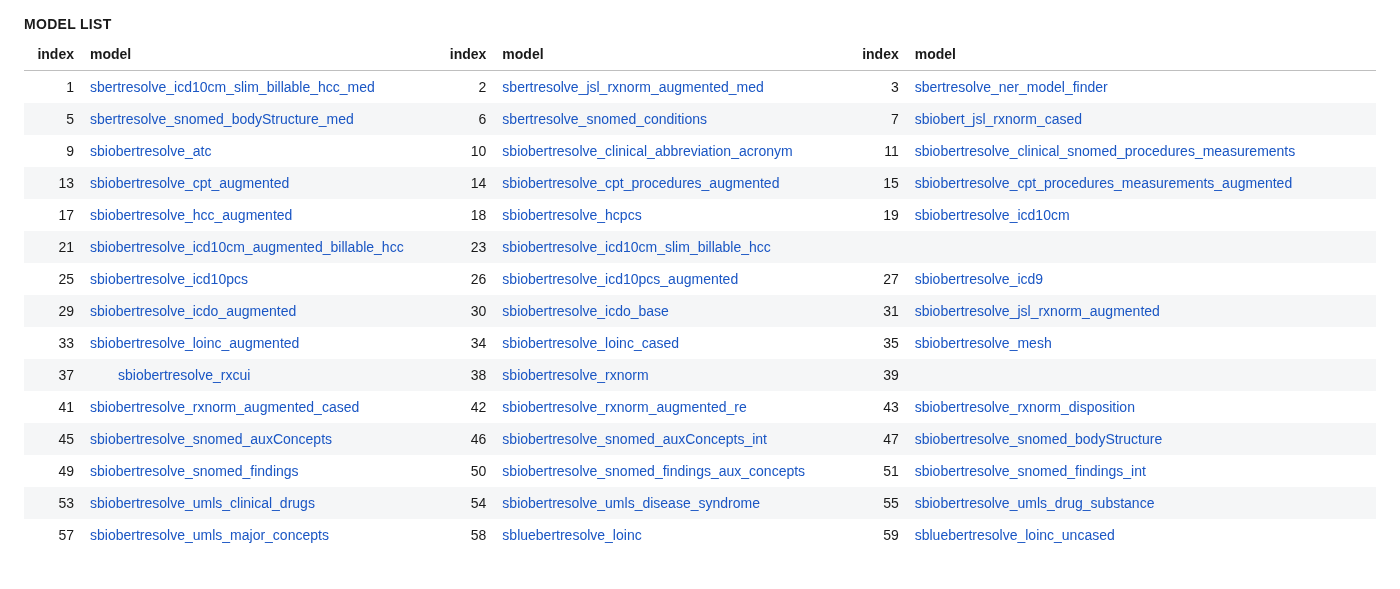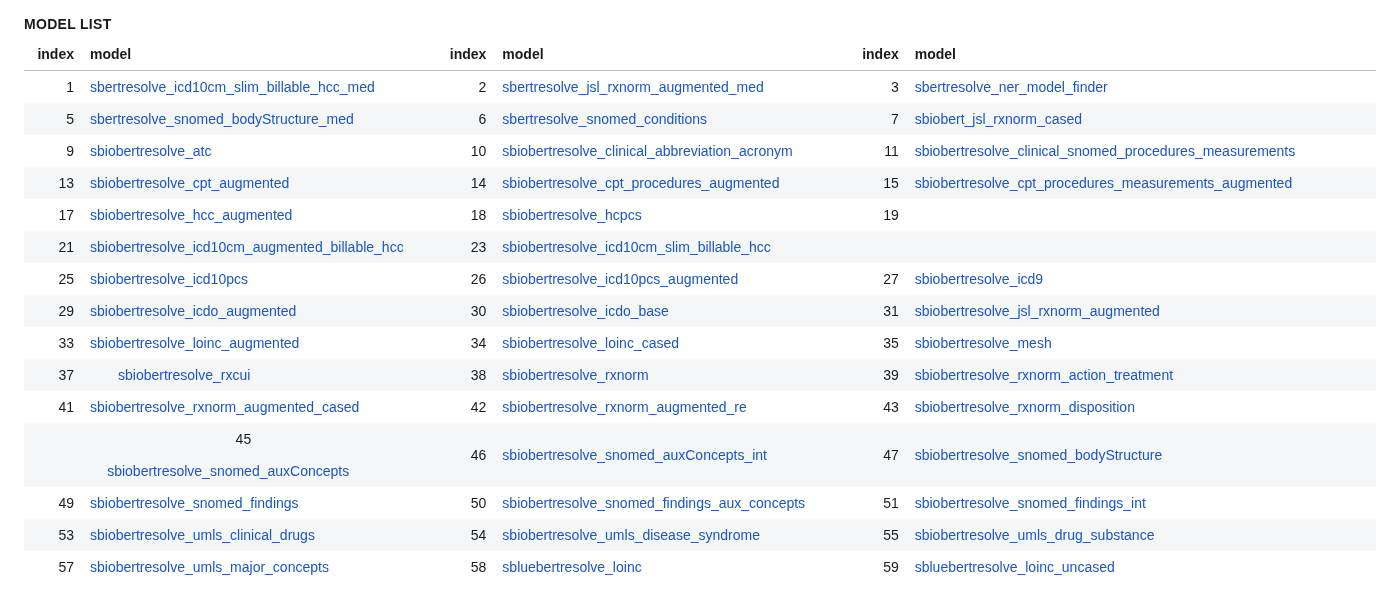--- a/index.html
+++ b/index.html
@@ -134,20 +134,21 @@
       <div class="col-group" style="width: 30.5%;">
         <div class="idx">17</div>
         <div class="mdl" style="flex: 1 1 0%;"><span class="link">sbiobertresolve_hcc_augmented</span></div>
       </div>
       <div class="col-group" style="width: 30.5%;">
         <div class="idx">18</div>
         <div class="mdl" style="flex: 1 1 0%;"><span class="link">sbiobertresolve_hcpcs</span></div>
       </div>
       <div class="col-group" style="width: 39%;">
         <div class="idx">19</div>
+        <div class="mdl" style="flex: 1 1 0%;"><span class="link">sbiobertresolve_icd10cm</span></div>
       </div>
     </div>
     <div class="data-row even">
       <div class="col-group" style="width: 30.5%;">
         <div class="idx">21</div>
         <div class="mdl" style="flex: 1 1 0%;"><span class="link">sbiobertresolve_icd10cm_augmented_billable_hcc</span></div>
       </div>
       <div class="col-group" style="width: 39%;">
         <div class="idx">23</div>
         <div class="mdl" style="flex: 1 1 0%;"><span class="link">sbiobertresolve_icd10cm_slim_billable_hcc</span></div>
@@ -199,39 +200,38 @@
       <div class="col-group" style="width: 30.5%;">
         <div class="idx">37</div>
         <div class="mdl" style="flex: 1 1 0%; margin-left: 28px;"><span class="link">sbiobertresolve_rxcui</span></div>
       </div>
       <div class="col-group" style="width: 30.5%;">
         <div class="idx">38</div>
         <div class="mdl" style="flex: 1 1 0%;"><span class="link">sbiobertresolve_rxnorm</span></div>
       </div>
       <div class="col-group" style="width: 39%;">
         <div class="idx">39</div>
-        <div class="mdl" style="flex: 1 1 0%;"><span class="link">sbiobertresolve_rxnorm_action_treatment</span></div>
       </div>
     </div>
     <div class="data-row">
       <div class="col-group" style="width: 30.5%;">
         <div class="idx">41</div>
         <div class="mdl" style="flex: 1 1 0%;"><span class="link">sbiobertresolve_rxnorm_augmented_cased</span></div>
       </div>
       <div class="col-group" style="width: 30.5%;">
         <div class="idx">42</div>
         <div class="mdl" style="flex: 1 1 0%;"><span class="link">sbiobertresolve_rxnorm_augmented_re</span></div>
       </div>
       <div class="col-group" style="width: 39%;">
         <div class="idx">43</div>
         <div class="mdl" style="flex: 1 1 0%;"><span class="link">sbiobertresolve_rxnorm_disposition</span></div>
       </div>
     </div>
     <div class="data-row even">
-      <div class="col-group" style="width: 30.5%; flex-direction: column;">
+      <div class="col-group" style="width: 30.5%;">
         <div class="idx">45</div>
         <div class="mdl" style="flex: 1 1 0%;"><span class="link">sbiobertresolve_snomed_auxConcepts</span></div>
       </div>
       <div class="col-group" style="width: 30.5%;">
         <div class="idx">46</div>
         <div class="mdl" style="flex: 1 1 0%;"><span class="link">sbiobertresolve_snomed_auxConcepts_int</span></div>
       </div>
       <div class="col-group" style="width: 39%;">
         <div class="idx">47</div>
         <div class="mdl" style="flex: 1 1 0%;"><span class="link">sbiobertresolve_snomed_bodyStructure</span></div>

